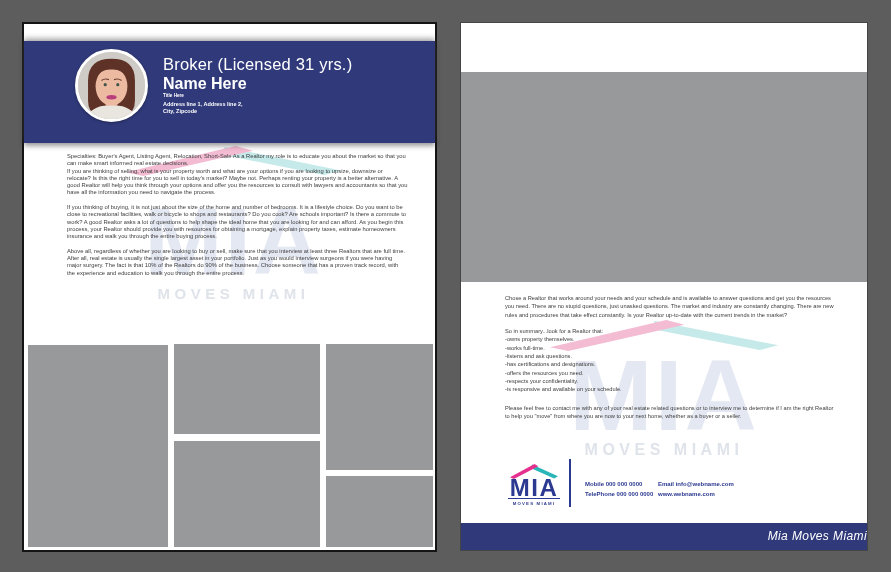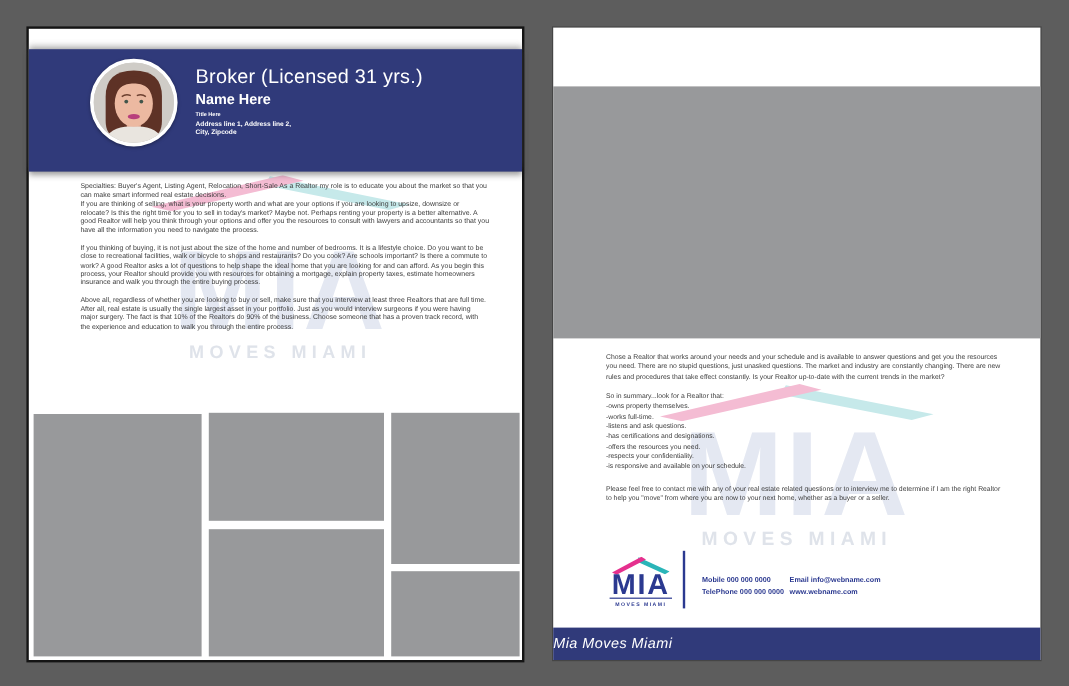--- a/index.html
+++ b/index.html
@@ -19,21 +19,21 @@
     box-shadow:0 3px 5px rgba(40,40,40,.45),0 -3px 5px rgba(90,90,90,.45);
   }
   .avatar{
     position:absolute;left:51px;top:8px;width:67px;height:67px;
     border:3px solid #fff;border-radius:50%;overflow:hidden;background:#cfccc7;
     box-shadow:0 1px 3px rgba(0,0,0,.35);
   }
   .avatar svg{display:block;width:100%;height:100%;}
   .band-text{position:absolute;left:139px;top:14px;color:#fff;}
   .band-title{font-size:16.5px;line-height:19px;font-weight:normal;letter-spacing:.2px;}
-  .band-name{font-size:12px;font-weight:bold;margin-top:4px;line-height:11px;}
+  .band-name{font-size:16px;font-weight:bold;margin-top:4px;line-height:11px;}
   .band-role{font-size:4.6px;font-weight:bold;margin-top:4px;line-height:5.5px;}
   .band-addr{font-size:5.5px;font-weight:bold;line-height:7.2px;margin-top:2px;}
 
   .body-text{
     position:absolute;left:43px;top:129px;width:341px;z-index:1;
     font-size:5.8px;line-height:7.3px;color:var(--text_dark,#3d3d3d);
   }
   .body-text .para{margin:0;}
   .body-text .para.gap{margin-top:7.3px;}
 
@@ -75,21 +75,21 @@
     padding:0 2px 1px;margin-top:-1px;
   }
   .logo-tag{font-size:4.3px;letter-spacing:1.2px;font-weight:bold;color:var(--logo_blue,#2b3990);margin-top:2px;}
   .divider{position:absolute;left:108px;top:436px;width:1.5px;height:48px;background:var(--logo_blue,#2b3990);z-index:1;}
   .contact-col{position:absolute;top:456px;font-size:6px;font-weight:bold;line-height:10px;color:var(--logo_blue,#2b3990);z-index:1;}
   .contact-col.c1{left:124px;}
   .contact-col.c2{left:197px;}
 
   .footer-bar{
     position:absolute;left:0;right:0;bottom:0;height:27px;
-    background:var(--accent_blue,#303a7a);text-align:left;z-index:2;
+    background:var(--accent_blue,#303a7a);text-align:right;z-index:2;
   }
   .footer-text{color:#fff;font-style:italic;font-size:12px;line-height:26px;letter-spacing:.4px;}
 </style>
 </head>
 <body>
 
 <div class="page page-left">
 
   <div class="wm wm-left">
     <svg width="215" height="30" viewBox="0 0 100 32" preserveAspectRatio="none">

